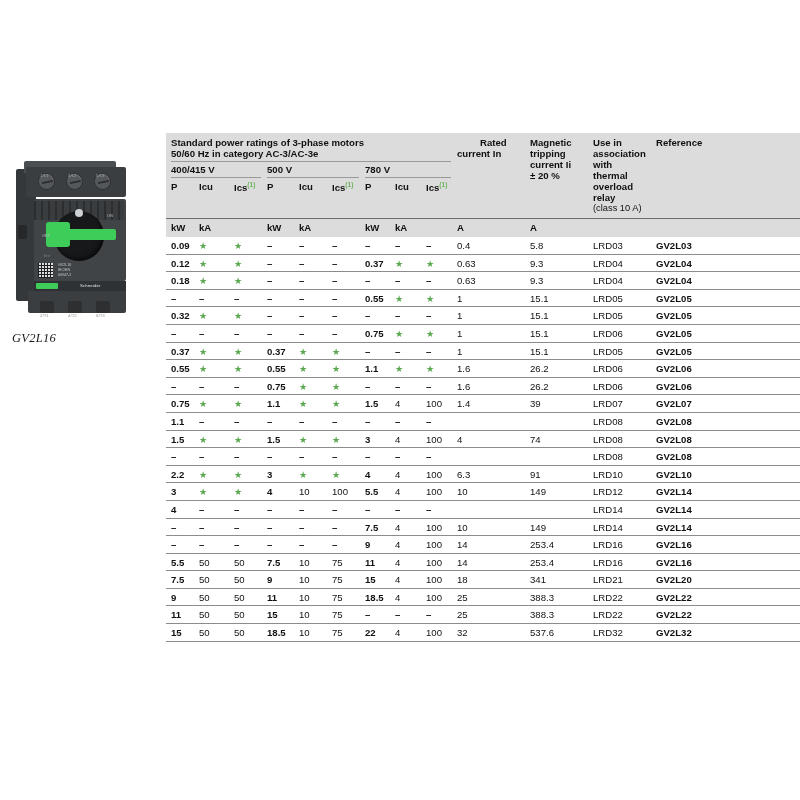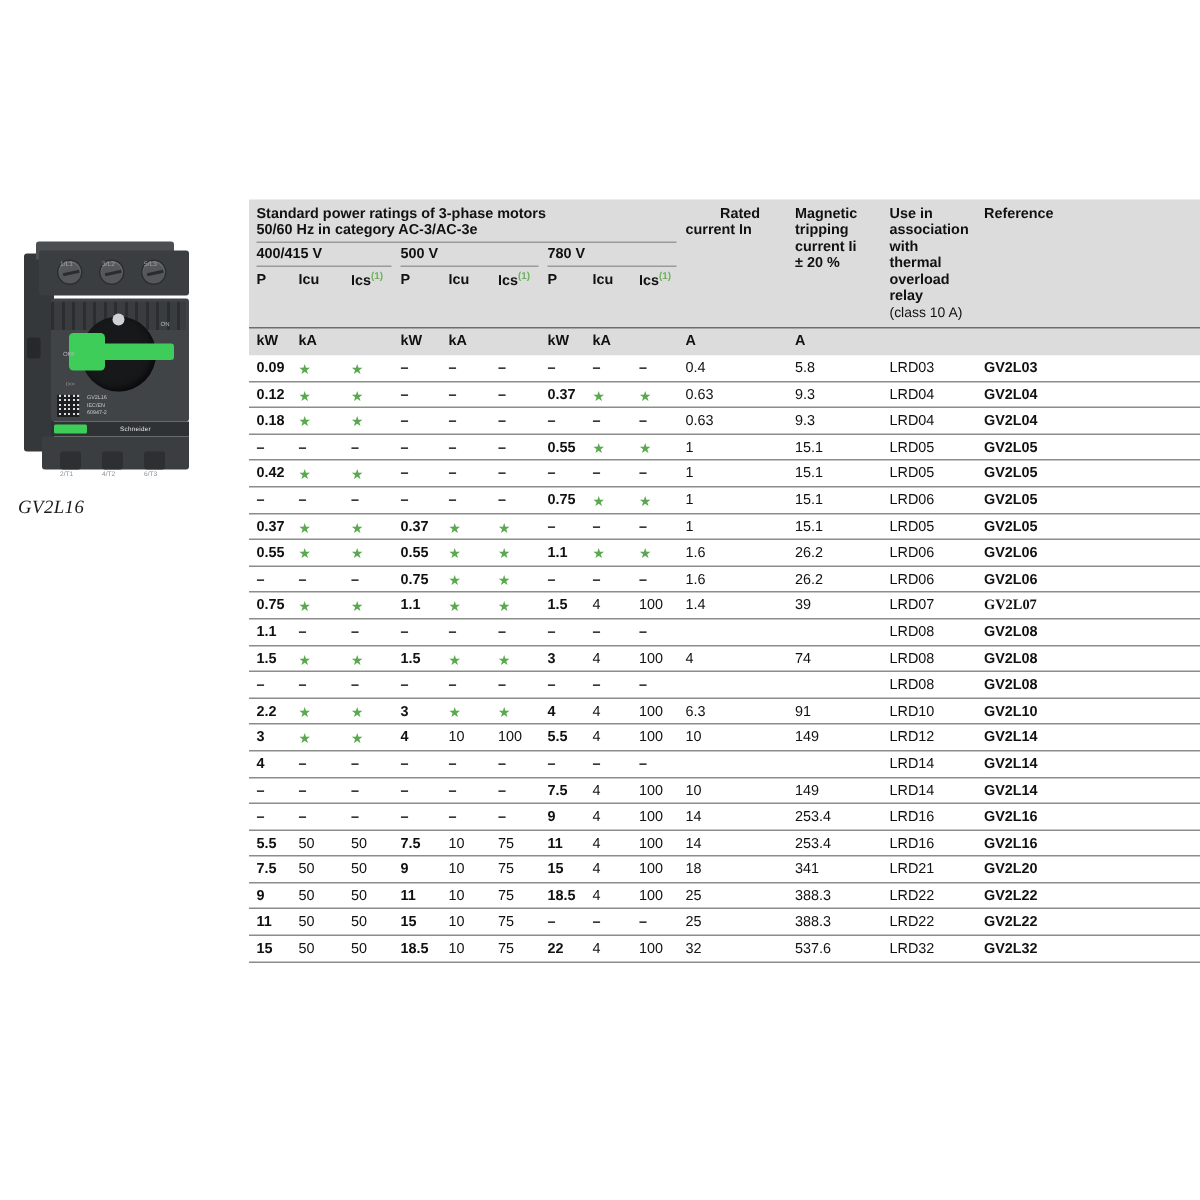--- a/index.html
+++ b/index.html
@@ -324,21 +324,21 @@
           <div class="d b" style="left: 199px;">0.55</div>
           <div class="d star" style="left: 229px;">★</div>
           <div class="d star" style="left: 260px;">★</div>
           <div class="d" style="left: 291px;">1</div>
           <div class="d" style="left: 364px;">15.1</div>
           <div class="d" style="left: 427px;">LRD05</div>
           <div class="d b" style="left: 490px;">GV2L05</div>
           <div class="sep"></div>
         </div>
         <div class="drow">
-          <div class="d b" style="left: 5px;">0.42</div>
+          <div class="d b" style="left: 5px;">0.32</div>
           <div class="d star" style="left: 33px;">★</div>
           <div class="d star" style="left: 68px;">★</div>
           <div class="d b dash" style="left: 101px;">–</div>
           <div class="d dash" style="left: 133px;">–</div>
           <div class="d dash" style="left: 166px;">–</div>
           <div class="d b dash" style="left: 199px;">–</div>
           <div class="d dash" style="left: 229px;">–</div>
           <div class="d dash" style="left: 260px;">–</div>
           <div class="d" style="left: 291px;">1</div>
           <div class="d" style="left: 364px;">15.1</div>
@@ -416,21 +416,21 @@
           <div class="d star" style="left: 68px;">★</div>
           <div class="d b" style="left: 101px;">1.1</div>
           <div class="d star" style="left: 133px;">★</div>
           <div class="d star" style="left: 166px;">★</div>
           <div class="d b" style="left: 199px;">1.5</div>
           <div class="d" style="left: 229px;">4</div>
           <div class="d" style="left: 260px;">100</div>
           <div class="d" style="left: 291px;">1.4</div>
           <div class="d" style="left: 364px;">39</div>
           <div class="d" style="left: 427px;">LRD07</div>
-          <div class="d b" style="left: 490px; font-family: Liberation Serif, serif;">GV2L07</div>
+          <div class="d b" style="left: 490px;">GV2L07</div>
           <div class="sep"></div>
         </div>
         <div class="drow">
           <div class="d b" style="left: 5px;">1.1</div>
           <div class="d dash" style="left: 33px;">–</div>
           <div class="d dash" style="left: 68px;">–</div>
           <div class="d b dash" style="left: 101px;">–</div>
           <div class="d dash" style="left: 133px;">–</div>
           <div class="d dash" style="left: 166px;">–</div>
           <div class="d b dash" style="left: 199px;">–</div>

